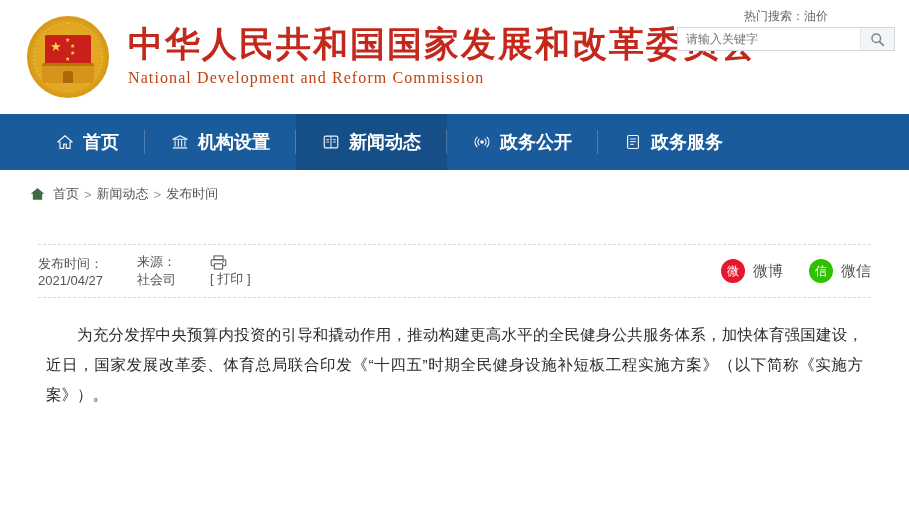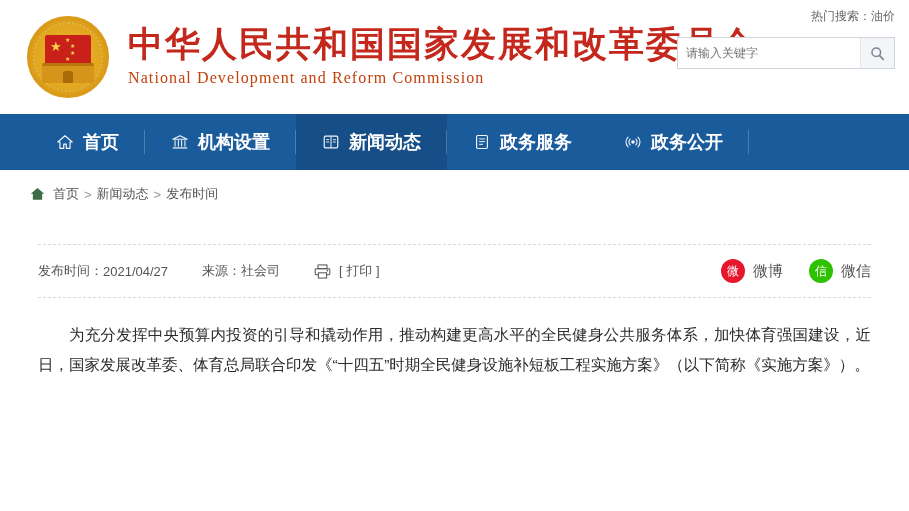--- a/index.html
+++ b/index.html
@@ -95,27 +95,27 @@
 
   .search-box {
     position: absolute;
     right: 14px;
     top: 8px;
     width: 218px;
   }
   .hot-search {
     font-size: 12px;
     color: #666;
-    margin-bottom: 12px;
-    text-align: right;
+    margin-bottom: 2px;
+    text-align: center;
   }
   .hot-search a { color: #666; text-decoration: none; }
   .search-input-row {
     display: flex;
-    height: 32px;
+    height: 24px;
     border: 1px solid #cfd6dd;
     background: #fff;
   }
   .search-input-row input {
     flex: 1;
     border: 0;
     outline: none;
     padding: 0 8px;
     font-size: 12px;
     color: #999;
@@ -189,38 +189,38 @@
     border: 0; border-top: 1px dashed #d8d8d8;
     margin: 26px 0 0 0;
   }
   .meta-row {
     display: flex;
     align-items: center;
     height: 52px;
     font-size: 13px;
     color: #555;
   }
-  .meta-item { margin-right: 34px; display: flex; align-items: center; }
+  .meta-item { margin-right: 34px; display: flex; align-items: flex-start; flex-direction: column; }
   .print-icon { width: 17px; height: 15px; margin-right: 8px; }
   .meta-spacer { flex: 1; }
   .share { display: flex; align-items: center; gap: 8px; margin-left: 26px; cursor: pointer; }
   .share-circle {
     width: 24px; height: 24px; border-radius: 50%;
     display: flex; align-items: center; justify-content: center;
     color: #fff; font-size: 12px;
   }
   .share-weibo { background: #e6162d; }
   .share-wechat { background: #2dc100; }
   .share-label { font-size: 15px; color: #555; }
   .meta-sep2 {
     border: 0; border-top: 1px dashed #d8d8d8;
     margin: 0 0 22px 0;
   }
   .art-body p {
-    margin: 0;
+    margin: 8px;
     font-size: 15.5px;
     line-height: 30px;
     color: #2b2b2b;
     text-indent: 2em;
     text-align: justify;
   }
 </style>
 </head>
 <body>
 
@@ -299,41 +299,41 @@
           <line x1="12" y1="10" x2="15.4" y2="10" stroke="#fff" stroke-width="1"></line>
         </svg>
     </span>
     <span>新闻动态</span>
     <span class="divider"></span>
   </div>
 
   <div class="nav-item">
     <span class="nav-icon">
       <svg width="18" height="18" viewBox="0 0 20 20">
-          <rect x="4" y="2.8" width="12" height="14.4" rx="1.3" fill="none" stroke="#fff" stroke-width="1.3"></rect>
-          <line x1="6.8" y1="6.6" x2="13.2" y2="6.6" stroke="#fff" stroke-width="1.1"></line>
-          <line x1="6.8" y1="9.6" x2="13.2" y2="9.6" stroke="#fff" stroke-width="1.1"></line>
-          <line x1="6.8" y1="12.6" x2="11" y2="12.6" stroke="#fff" stroke-width="1.1"></line>
-        </svg>
-    </span>
-    <span>政务服务</span>
-  </div>
-
-  <div class="nav-item">
-    <span class="nav-icon">
-      <svg width="18" height="18" viewBox="0 0 20 20">
           <circle cx="10" cy="10" r="2" fill="#fff"></circle>
           <path d="M13.2 6.8a4.5 4.5 0 0 1 0 6.4" fill="none" stroke="#fff" stroke-width="1.2" stroke-linecap="round"></path>
           <path d="M6.8 13.2a4.5 4.5 0 0 1 0-6.4" fill="none" stroke="#fff" stroke-width="1.2" stroke-linecap="round"></path>
           <path d="M15.5 4.5a7.8 7.8 0 0 1 0 11" fill="none" stroke="#fff" stroke-width="1.2" stroke-linecap="round"></path>
           <path d="M4.5 15.5a7.8 7.8 0 0 1 0-11" fill="none" stroke="#fff" stroke-width="1.2" stroke-linecap="round"></path>
         </svg>
     </span>
     <span>政务公开</span>
     <span class="divider"></span>
+  </div>
+
+  <div class="nav-item">
+    <span class="nav-icon">
+      <svg width="18" height="18" viewBox="0 0 20 20">
+          <rect x="4" y="2.8" width="12" height="14.4" rx="1.3" fill="none" stroke="#fff" stroke-width="1.3"></rect>
+          <line x1="6.8" y1="6.6" x2="13.2" y2="6.6" stroke="#fff" stroke-width="1.1"></line>
+          <line x1="6.8" y1="9.6" x2="13.2" y2="9.6" stroke="#fff" stroke-width="1.1"></line>
+          <line x1="6.8" y1="12.6" x2="11" y2="12.6" stroke="#fff" stroke-width="1.1"></line>
+        </svg>
+    </span>
+    <span>政务服务</span>
   </div>
 </div>
 
 <div class="crumb-bar">
   <span class="crumb-home-icon">
     <svg width="15" height="14" viewBox="0 0 16 15">
         <path d="M8 1 L15.2 7.2 H13 V13.6 H3 V7.2 H0.8 Z" fill="#3f6b45"></path>
       </svg>
   </span>
   <a href="#">首页</a>

